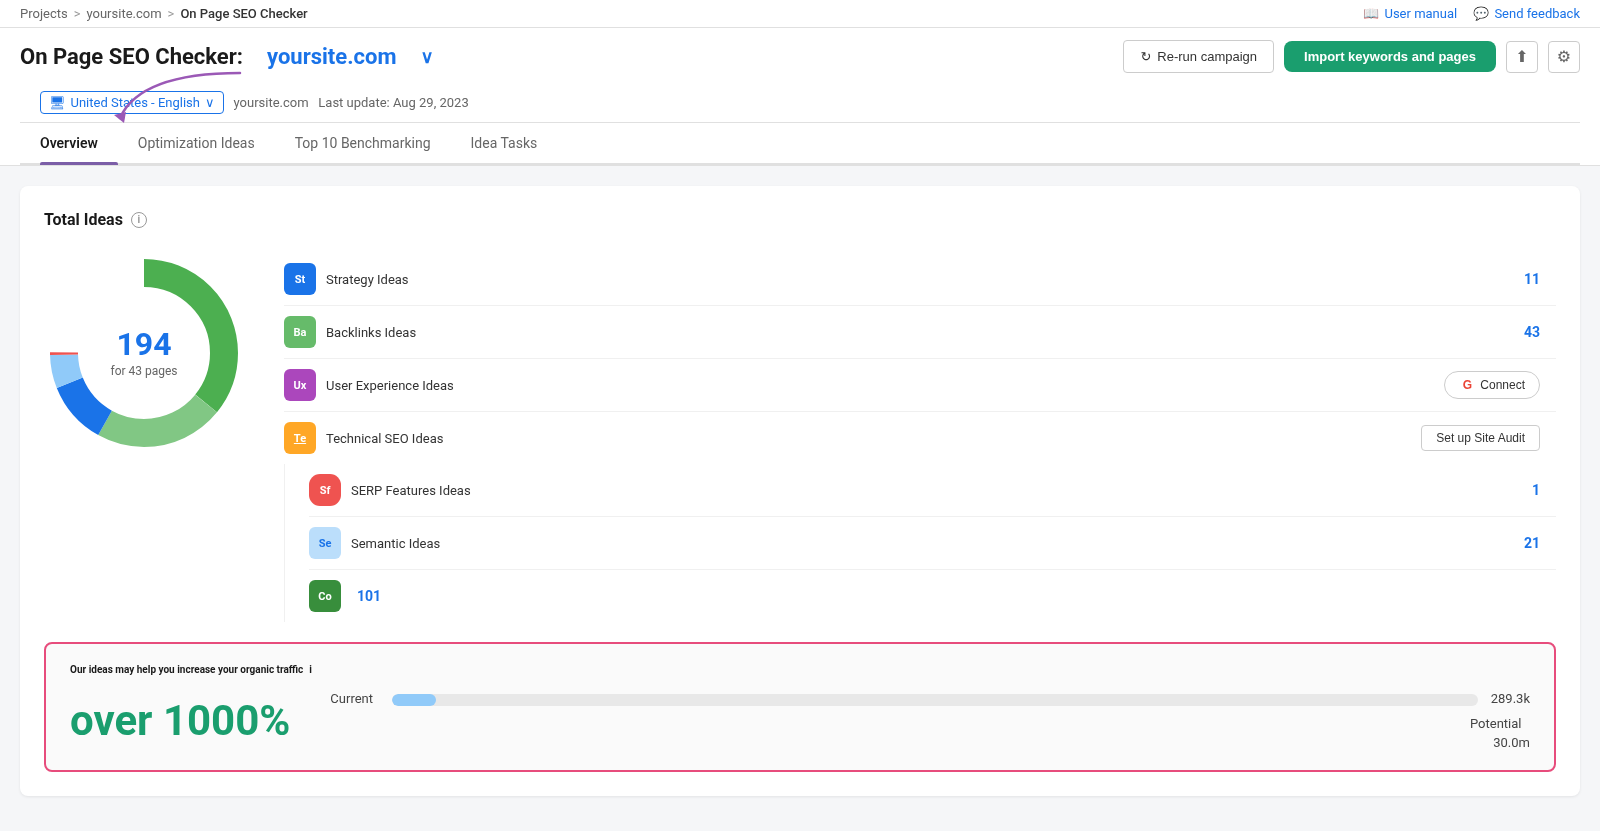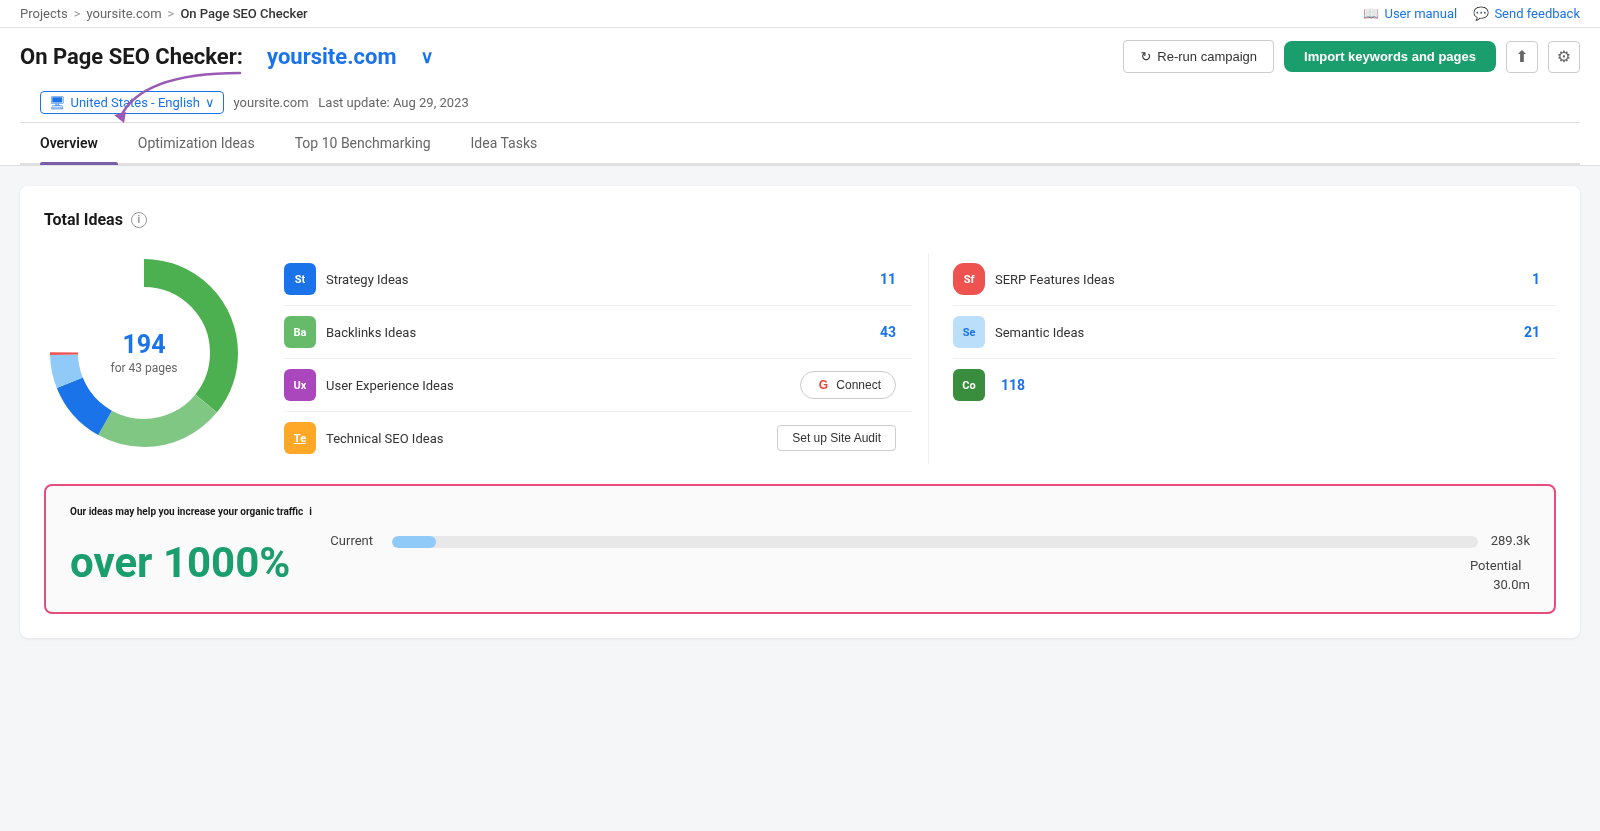--- a/index.html
+++ b/index.html
@@ -222,37 +222,37 @@
       flex-shrink: 0;
     }
     .donut-center {
       position: absolute;
       top: 50%;
       left: 50%;
       transform: translate(-50%, -50%);
       text-align: center;
     }
     .donut-center .total-num {
-      font-size: 25px;
+      font-size: 32px;
       font-weight: 700;
       color: #1a73e8;
       line-height: 1;
     }
     .donut-center .total-label {
       font-size: 12px;
       color: #666;
       margin-top: 4px;
     }
 
     
     .ideas-list {
       flex: 1;
       display: grid;
-      grid-template-columns: 1fr 1fr;
-      gap: 16px;
+      grid-template-columns: 1fr;
+      gap: 0;
     }
     .ideas-left, .ideas-right {
       display: flex;
       flex-direction: column;
       gap: 0;
     }
     .idea-row {
       display: flex;
       align-items: center;
       gap: 10px;
@@ -522,21 +522,21 @@
             <span class="idea-name">SERP Features Ideas</span>
             <span class="idea-count">1</span>
           </div>
           <div class="idea-row">
             <div class="idea-badge" style="background:#bbdefb; color:#1a73e8;">Se</div>
             <span class="idea-name">Semantic Ideas</span>
             <span class="idea-count">21</span>
           </div>
           <div class="idea-row">
             <div class="idea-badge" style="background:#388e3c;">Co</div>
-            <span class="idea-count">118</span>
+            <span class="idea-count">101</span>
           </div>
         </div>
       </div>
     </div>
 
     <div class="traffic-box">
       <div class="traffic-title">
         <span>Our ideas may help you increase your organic traffic</span>
         <div class="info-icon">i</div>
       </div>

